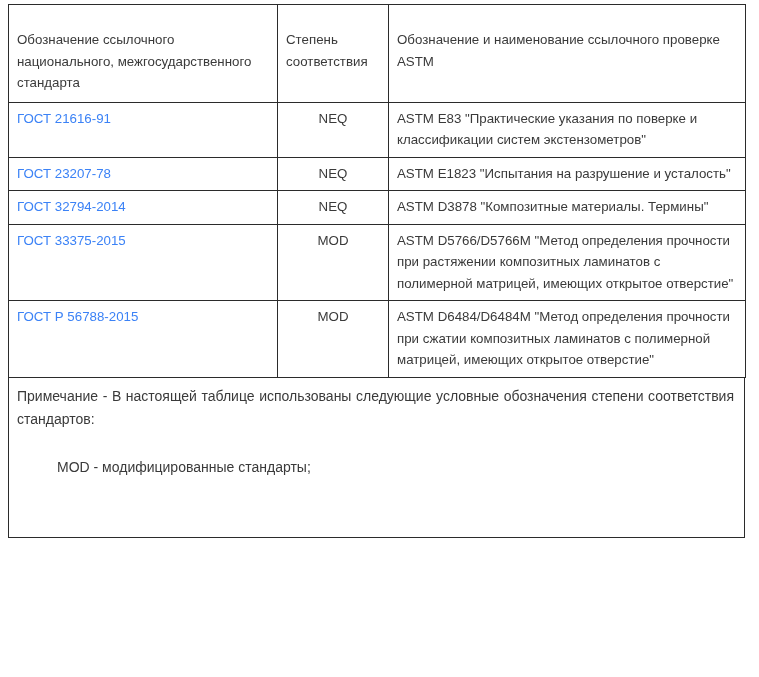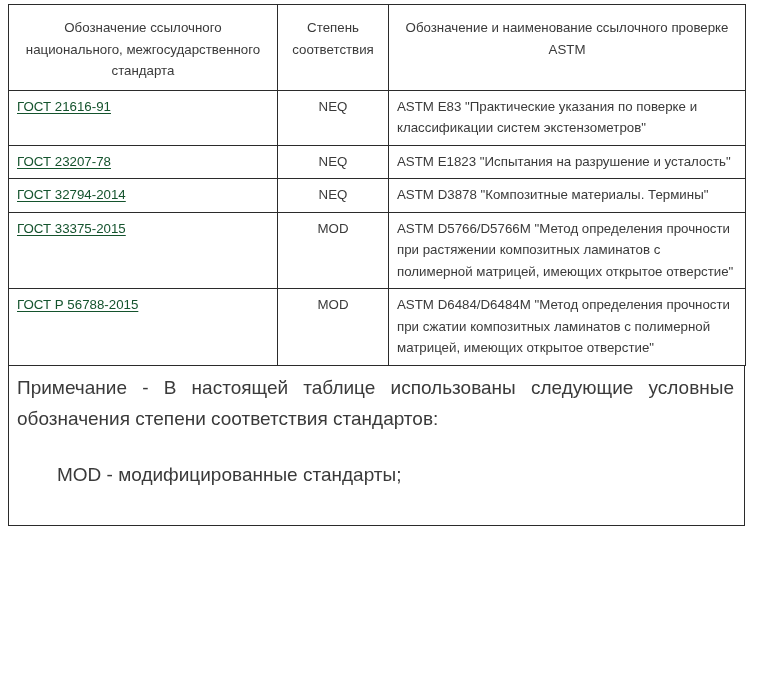--- a/index.html
+++ b/index.html
@@ -39,52 +39,51 @@
   table.ref-table th,
   table.ref-table td {
     border: 1px solid #2b2b2b;
     vertical-align: top;
     padding: 5px 8px 6px 8px;
     font-weight: normal;
     color: #3a3a3a;
   }
 
   table.ref-table th {
-    text-align: center;
-    padding-top: 12px;
+    text-align: left;
+    padding-top: 24px;
     padding-bottom: 8px;
   }
 
   td.col-degree {
     text-align: center;
   }
 
   td.col-gost {
     text-align: left;
   }
 
   td.col-astm {
     text-align: left;
   }
 
   .gost-link {
-    text-decoration: underline;
     text-underline-offset: 2px;
-    color: #14532d;
+    color: #3b82f6;
     cursor: pointer;
     text-align: right;
   }
 
   .note-box {
     width: 737px;
     box-sizing: border-box;
     border: 1px solid #2b2b2b;
     border-top: none;
     padding: 7px 10px 10px 8px;
-    font-size: 19px;
+    font-size: 14px;
     line-height: 1.62;
     min-height: 160px;
   }
 
   .note-para {
     margin: 0;
     color: #3a3a3a;
   }
 
   .note-para.justified {

